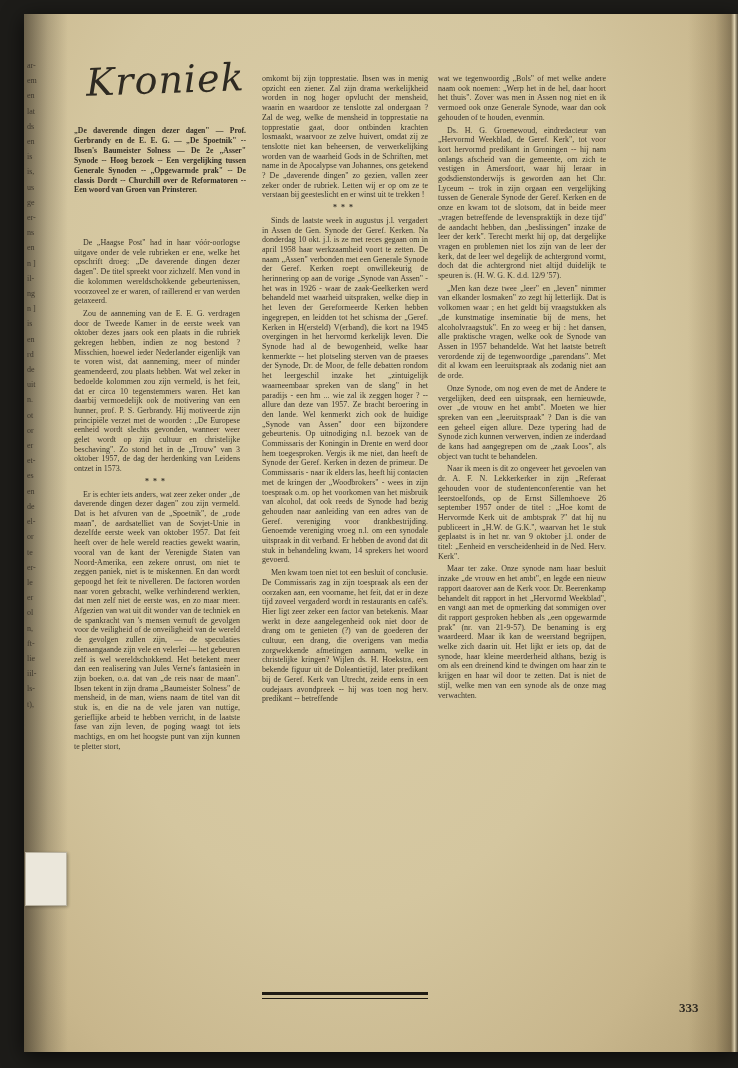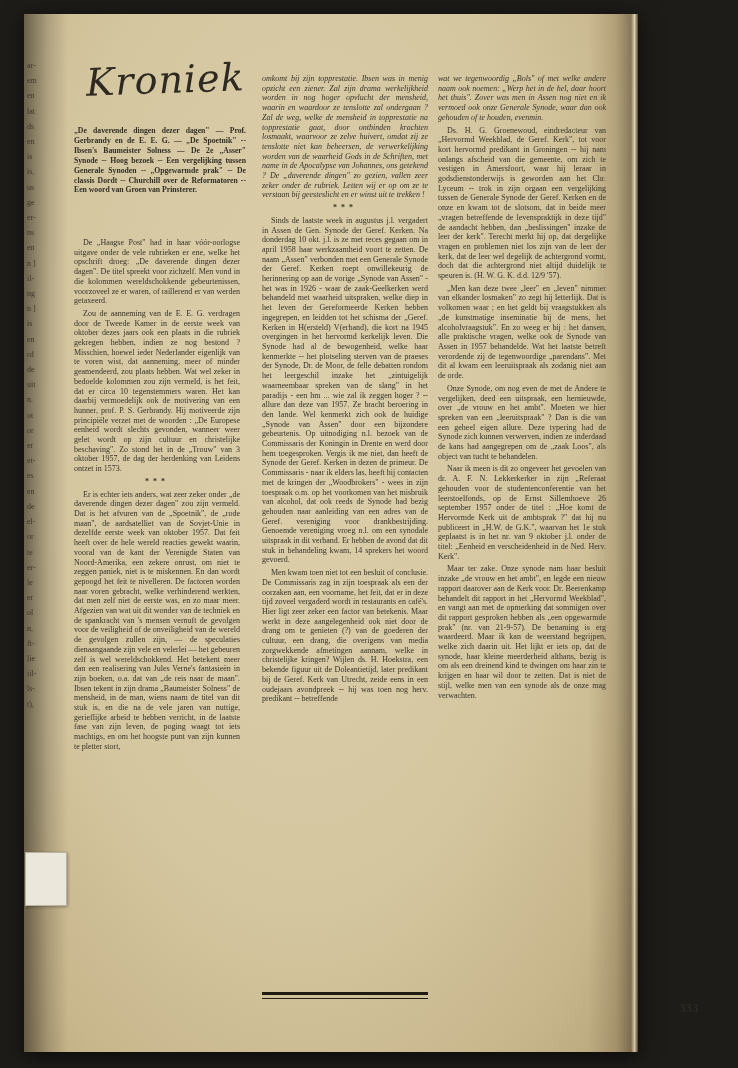--- a/index.html
+++ b/index.html
@@ -3,21 +3,21 @@
 <meta charset="utf-8">
 <style>
   html,body{margin:0;padding:0;}
   body{
     width:738px;height:1068px;overflow:hidden;position:relative;
     background:#1d1c19;
     font-family:"Liberation Serif", serif;
   }
   .stage{position:absolute;inset:0;}
   .page{
-    position:absolute;left:24px;top:14px;width:614px;height:1038px;
+    position:absolute;left:24px;top:14px;width:714px;height:1038px;
     background:
       radial-gradient(ellipse at 45% 38%, #dccfab 0%, #d4c69f 55%, #c8b68c 82%, #b5a379 100%);
     box-shadow:0 4px 20px rgba(0,0,0,0.65);
   }
   .left-curl{
     position:absolute;left:0;top:0;width:44px;height:100%;
     background:linear-gradient(90deg, rgba(25,20,14,0.55) 0%, rgba(25,20,14,0.18) 55%, rgba(25,20,14,0) 100%);
     pointer-events:none;
   }
   .fold{
@@ -53,21 +53,21 @@
     text-align:justify;color:#322e26;
   }
   .col{
     position:absolute;width:166px;overflow:hidden;
     font-size:8px;line-height:9.7px;text-align:justify;color:#36322a;
   }
   .col1{left:50px;top:224px;height:812px;}
   .col2{left:238px;top:60px;height:912px;}
   .col3{left:414px;top:60px;width:168px;height:920px;}
   .para{margin:0 0 3px 0;text-indent:9px;}
-  .col2 .para:first-child,.col3 .para:first-child{text-indent:0;font-style:italic;}
+  .col2 .para:first-child,.col3 .para:first-child{text-indent:0;}
   .para.sep{text-align:center;text-indent:0;letter-spacing:4px;font-weight:bold;margin:2px 0 3px 0;}
   .rule{
     position:absolute;left:238px;top:978px;width:166px;height:3px;
     border-top:3px solid #1f1b14;border-bottom:1px solid #1f1b14;
   }
   .page-number{
     position:absolute;left:655px;top:986px;
     font-size:13px;font-weight:bold;color:#2e2a22;
   }
 </style>

